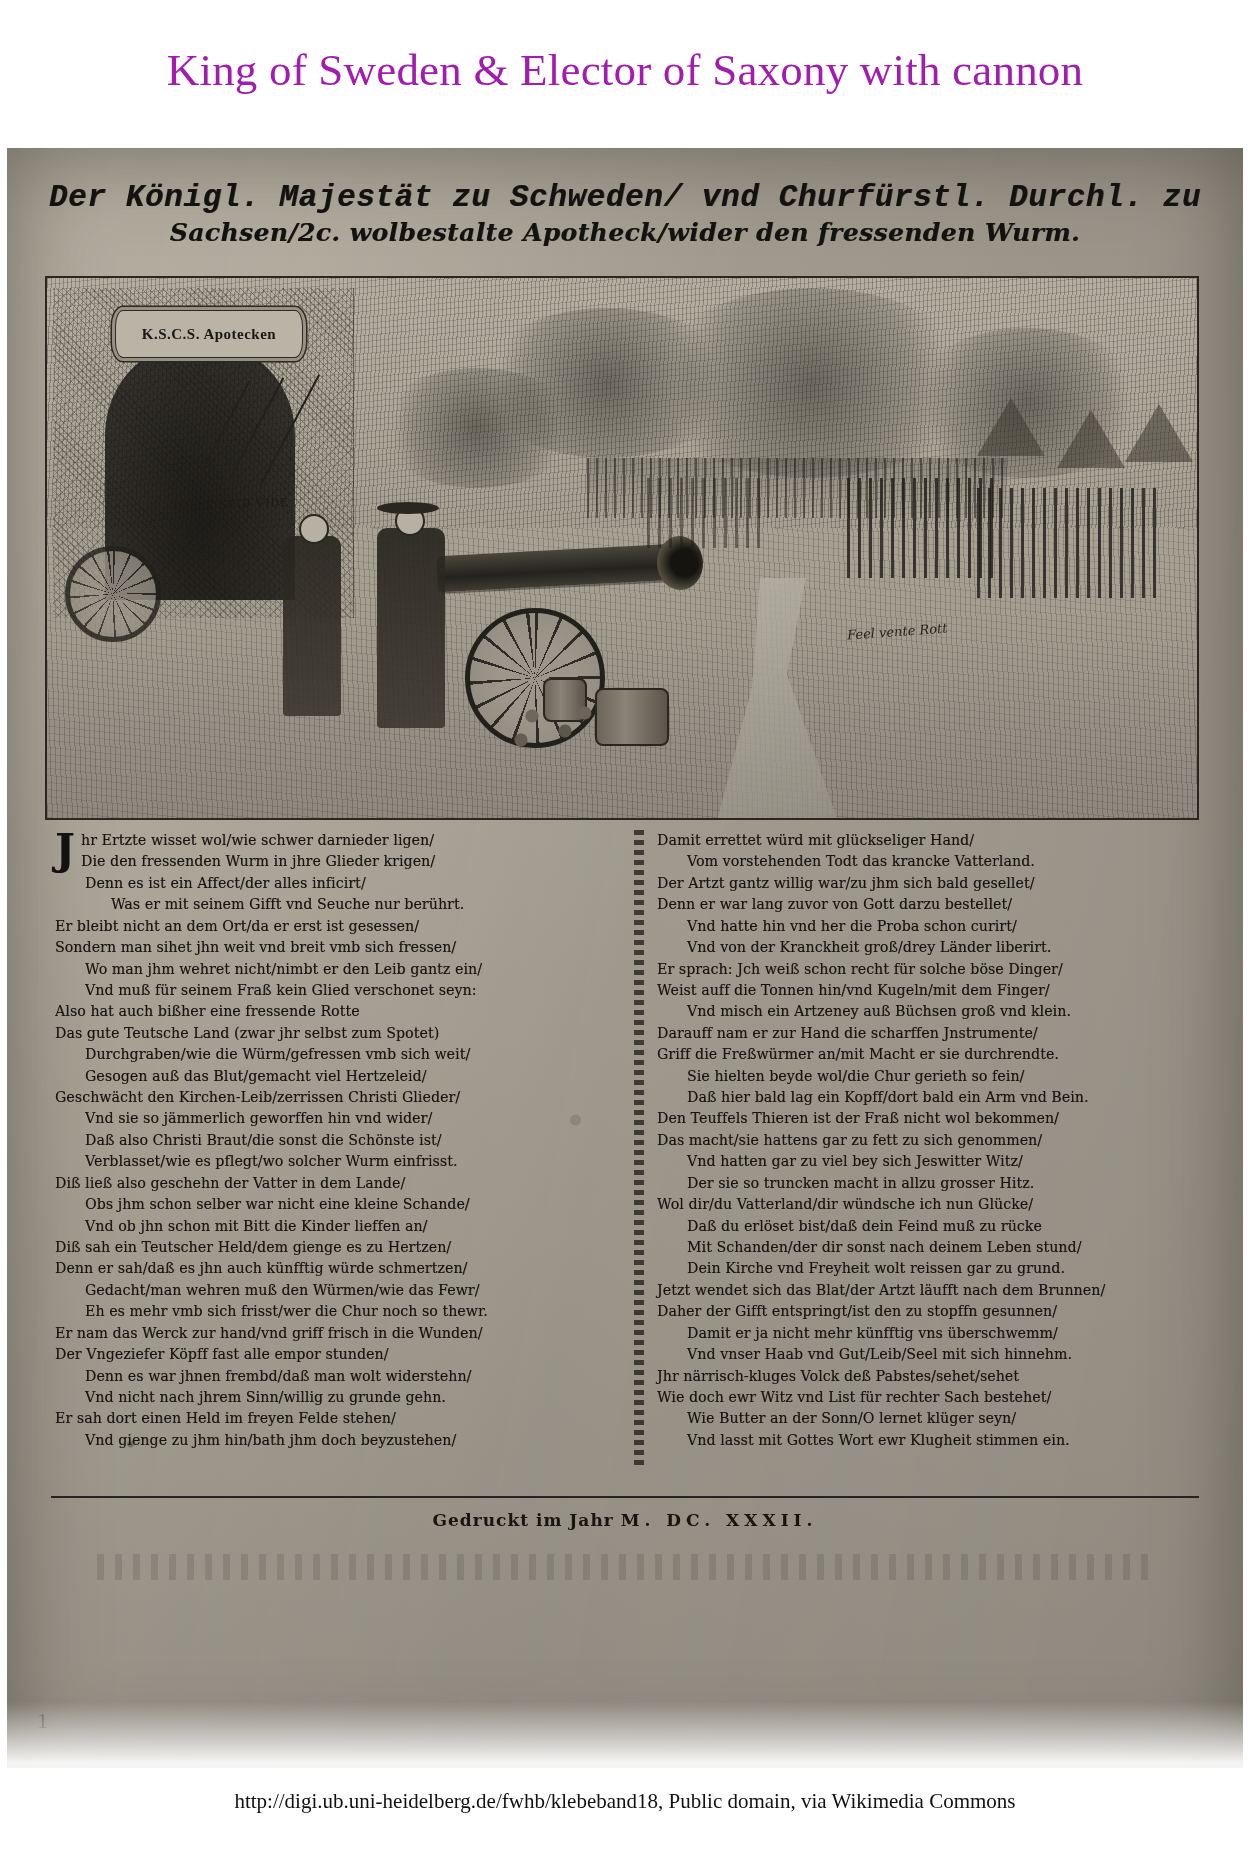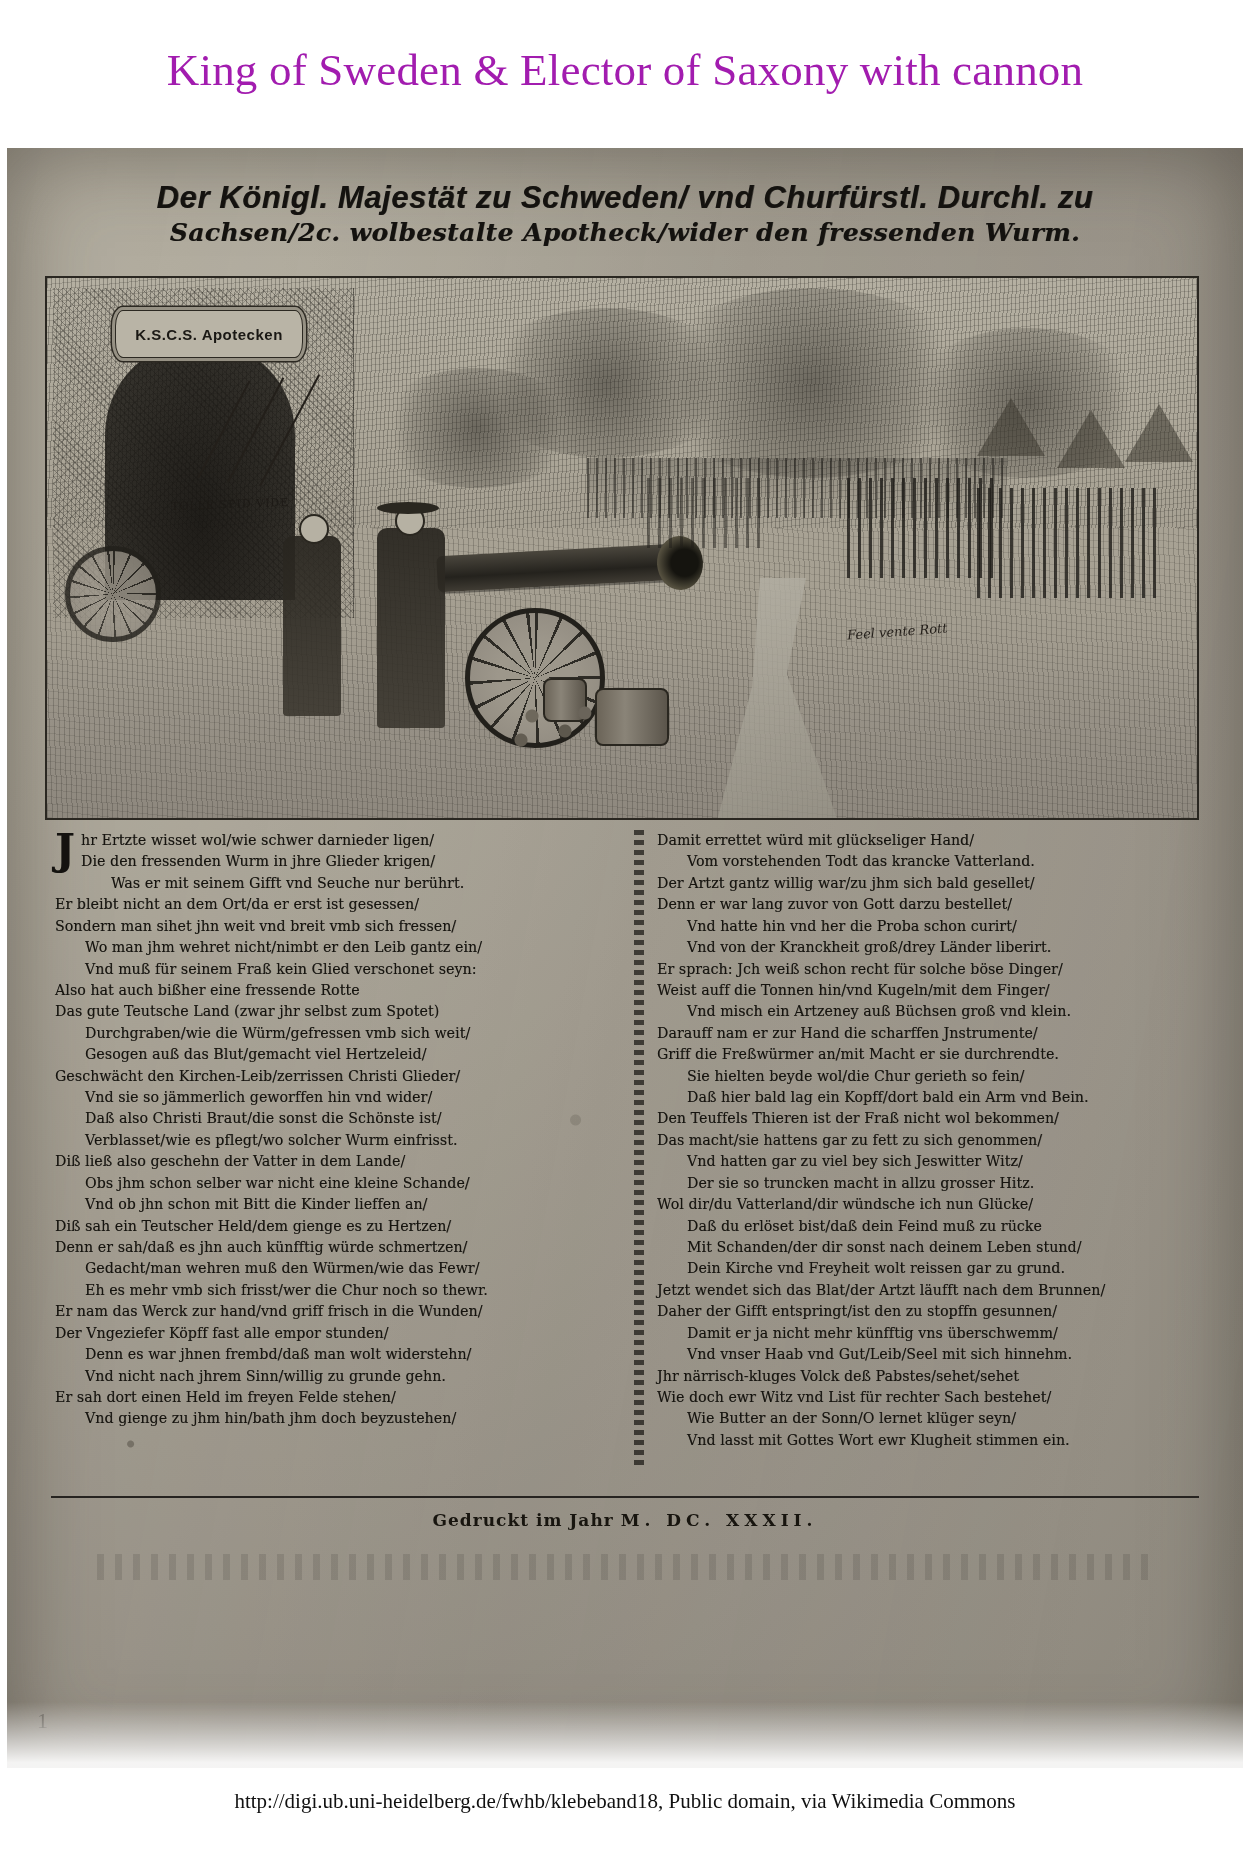--- a/index.html
+++ b/index.html
@@ -74,21 +74,21 @@
   
   .headline {
     position: absolute;
     left: 0;
     top: 22px;
     width: 1176px;
     text-align: center;
     color: #14120f;
   }
   .headline .l1 {
-    font-family: Liberation Sans, sans-serif;
+    font-family: Liberation Mono, monospace;
     font-weight: bold;
     font-size: 31px;
     letter-spacing: 0.6px;
     line-height: 1.18;
     font-style: italic;
     text-shadow: 0.6px 0 0 rgba(0,0,0,0.55);
   }
   .headline .l2 {
     font-family: "DejaVu Serif", serif;
     font-weight: bold;
@@ -149,21 +149,21 @@
   .cartouche {
     position: absolute;
     left: 62px; top: 22px;
     width: 186px; height: 46px;
     background: #b9b4a6;
     border: 1.5px solid #2c2922;
     border-radius: 8px / 16px;
     display: flex;
     align-items: center;
     justify-content: center;
-    font-family: Liberation Sans, sans-serif;
+    font-family: Liberation Serif, serif;
     font-size: 15px;
     font-weight: bold;
     letter-spacing: 0.5px;
     color: #1a1814;
     box-shadow: 0 0 0 3px rgba(185,180,166,0.75), 0 0 0 4.5px #2c2922;
   }
   .seal-text {
     position: absolute;
     left: 118px; top: 210px;
     font-family: "DejaVu Serif", serif;
@@ -428,20 +428,21 @@
         <div class="script-note">Feel vente Rott</div>
       </div>
 
       <div class="text-area">
         <div class="col-divider"></div>
         <div class="col left">
           <span class="dropcap">J</span>
           <div class="lines">
               <div class="line">hr Ertzte wisset wol/wie schwer darnieder ligen/</div>
               <div class="line">Die den fressenden Wurm in jhre Glieder krigen/</div>
+              <div class="line ind1">Denn es ist ein Affect/der alles inficirt/</div>
               <div class="line ind2">Was er mit seinem Gifft vnd Seuche nur berührt.</div>
               <div class="line">Er bleibt nicht an dem Ort/da er erst ist gesessen/</div>
               <div class="line">Sondern man sihet jhn weit vnd breit vmb sich fressen/</div>
               <div class="line ind1">Wo man jhm wehret nicht/nimbt er den Leib gantz ein/</div>
               <div class="line ind1">Vnd muß für seinem Fraß kein Glied verschonet seyn:</div>
               <div class="line">Also hat auch bißher eine fressende Rotte</div>
               <div class="line">Das gute Teutsche Land (zwar jhr selbst zum Spotet)</div>
               <div class="line ind1">Durchgraben/wie die Würm/gefressen vmb sich weit/</div>
               <div class="line ind1">Gesogen auß das Blut/gemacht viel Hertzeleid/</div>
               <div class="line">Geschwächt den Kirchen-Leib/zerrissen Christi Glieder/</div>

